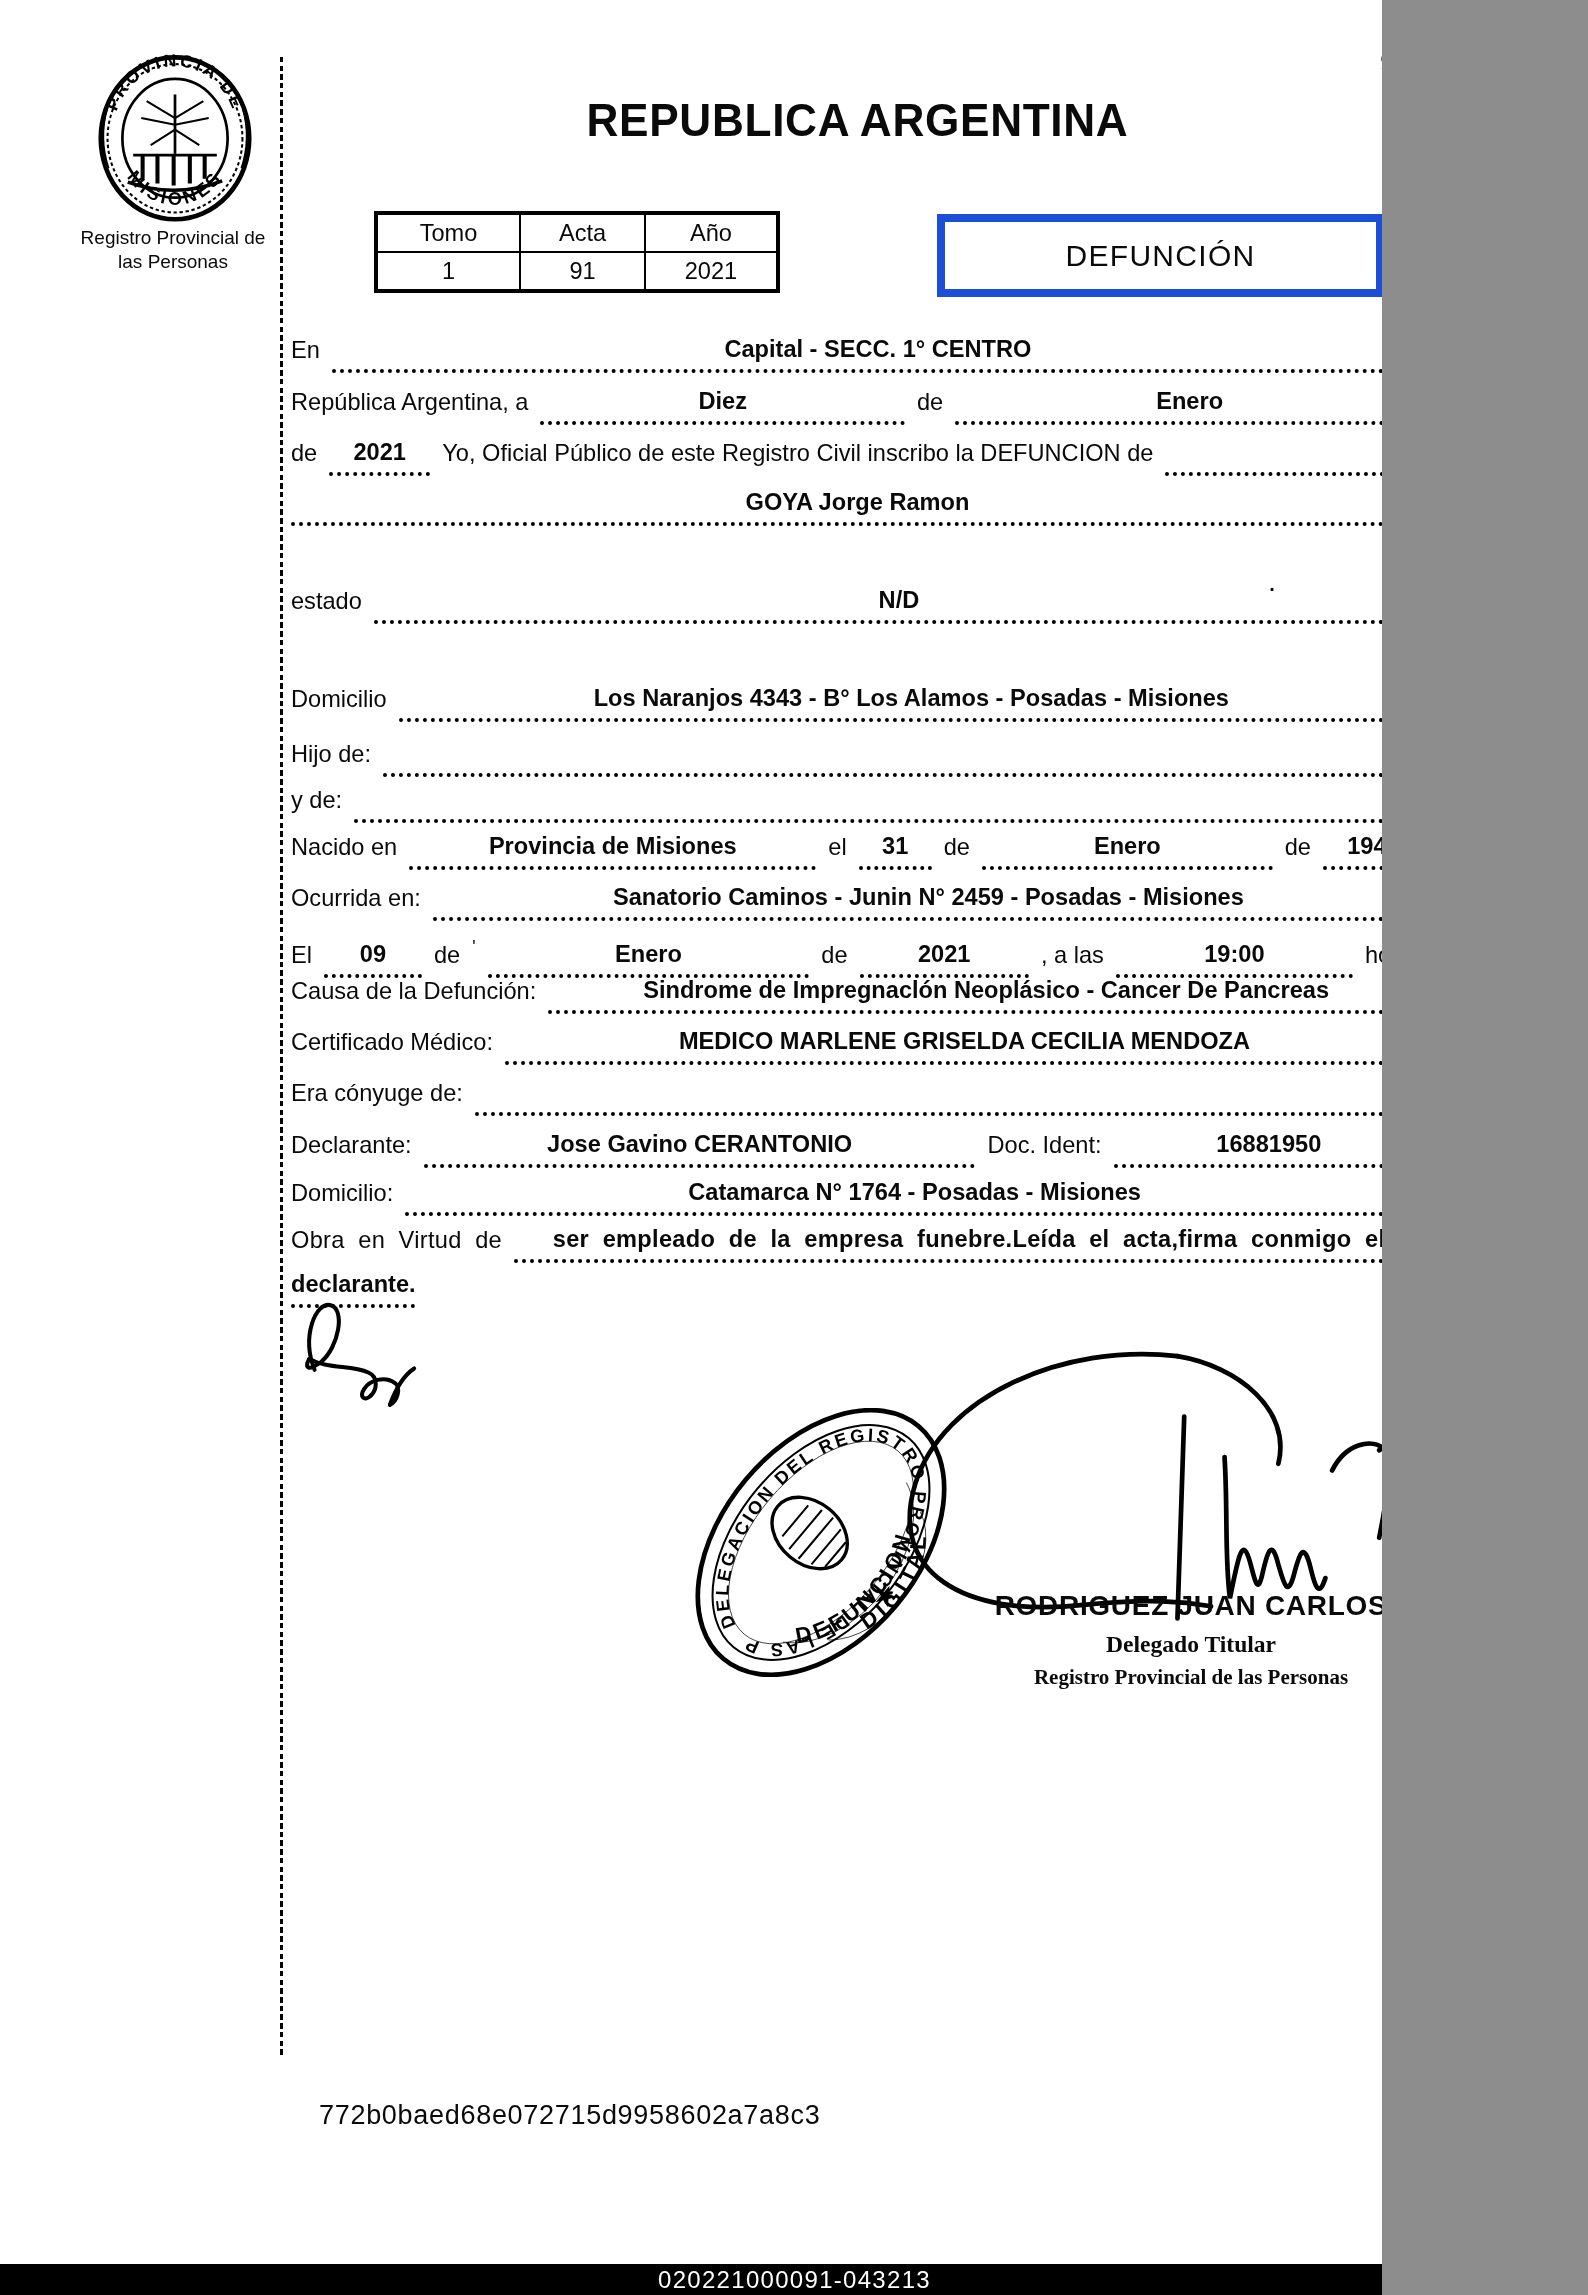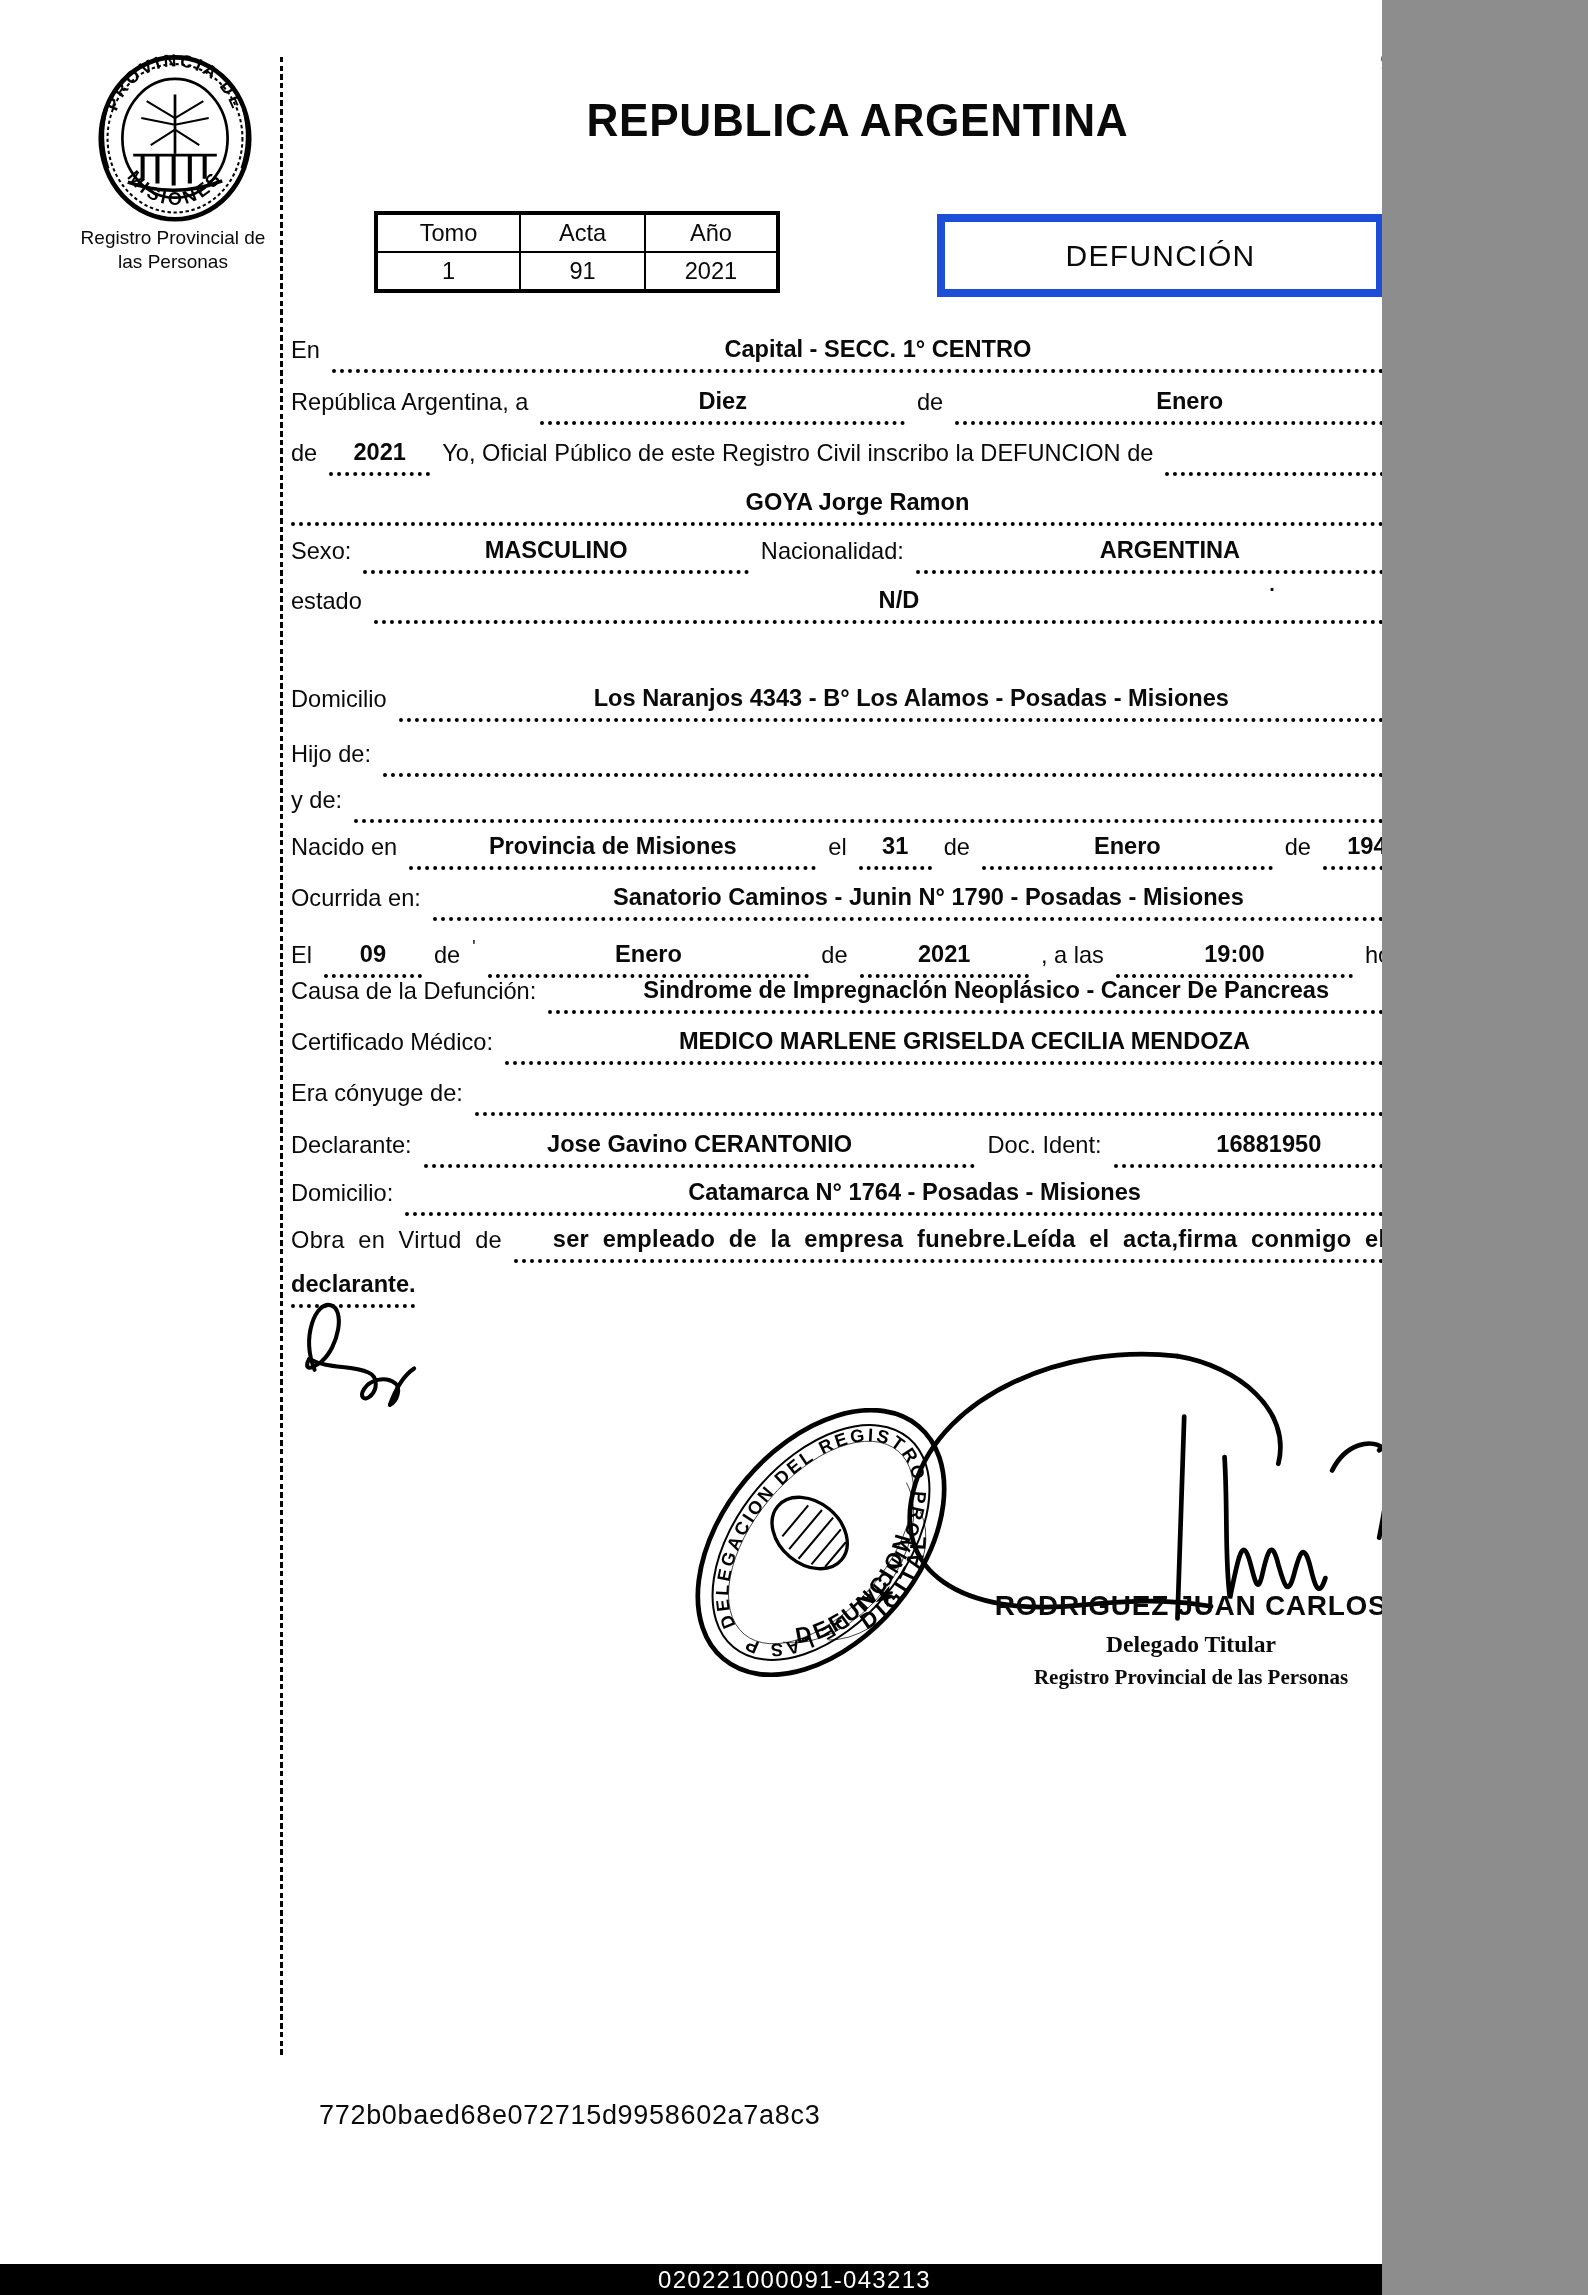--- a/index.html
+++ b/index.html
@@ -108,26 +108,20 @@
     <span class="lbl">de</span>
     <span class="fld" style="width:101px;">2021</span>
     <span class="lbl">Yo, Oficial Público de este Registro Civil inscribo la DEFUNCION de</span>
     <span class="fld f1"></span>
   </div>
 
   <div class="row" style="top:489px;">
     <span class="fld f1">GOYA Jorge Ramon</span>
   </div>
 
-  <div class="row" style="top:537px;">
-    <span class="lbl">Sexo:</span>
-    <span class="fld" style="flex:1.1;">MASCULINO</span>
-    <span class="lbl">Nacionalidad:</span>
-    <span class="fld" style="flex:1.45;">ARGENTINA</span>
-  </div>
 
   <div class="row" style="top:587px;">
     <span class="lbl">estado</span>
     <span class="fld f1">N/D</span>
     <span class="stray" style="right:148px;top:-9.4px;">·</span>
   </div>
 
 
   <div class="row" style="top:685px;">
     <span class="lbl">Domicilio</span>
@@ -150,21 +144,21 @@
     <span class="lbl">el</span>
     <span class="fld" style="width:73px;">31</span>
     <span class="lbl">de</span>
     <span class="fld" style="flex:1.5;">Enero</span>
     <span class="lbl">de</span>
     <span class="fld" style="width:101px;">1946</span>
   </div>
 
   <div class="row" style="top:884px;">
     <span class="lbl">Ocurrida en:</span>
-    <span class="fld f1">Sanatorio Caminos - Junin N° 1790 - Posadas - Misiones</span>
+    <span class="fld f1">Sanatorio Caminos - Junin N° 2459 - Posadas - Misiones</span>
   </div>
 
   <div class="row" style="top:938px;">
     <span class="lbl">El</span>
     <span class="fld" style="width:98px;">09</span>
     <span class="lbl">de</span>
     <span class="lbl" style="padding-bottom:20px;font-size:17.5px;">'</span>
     <span class="fld" style="flex:1.9;">Enero</span>
     <span class="lbl">de</span>
     <span class="fld" style="flex:1;">2021</span>

